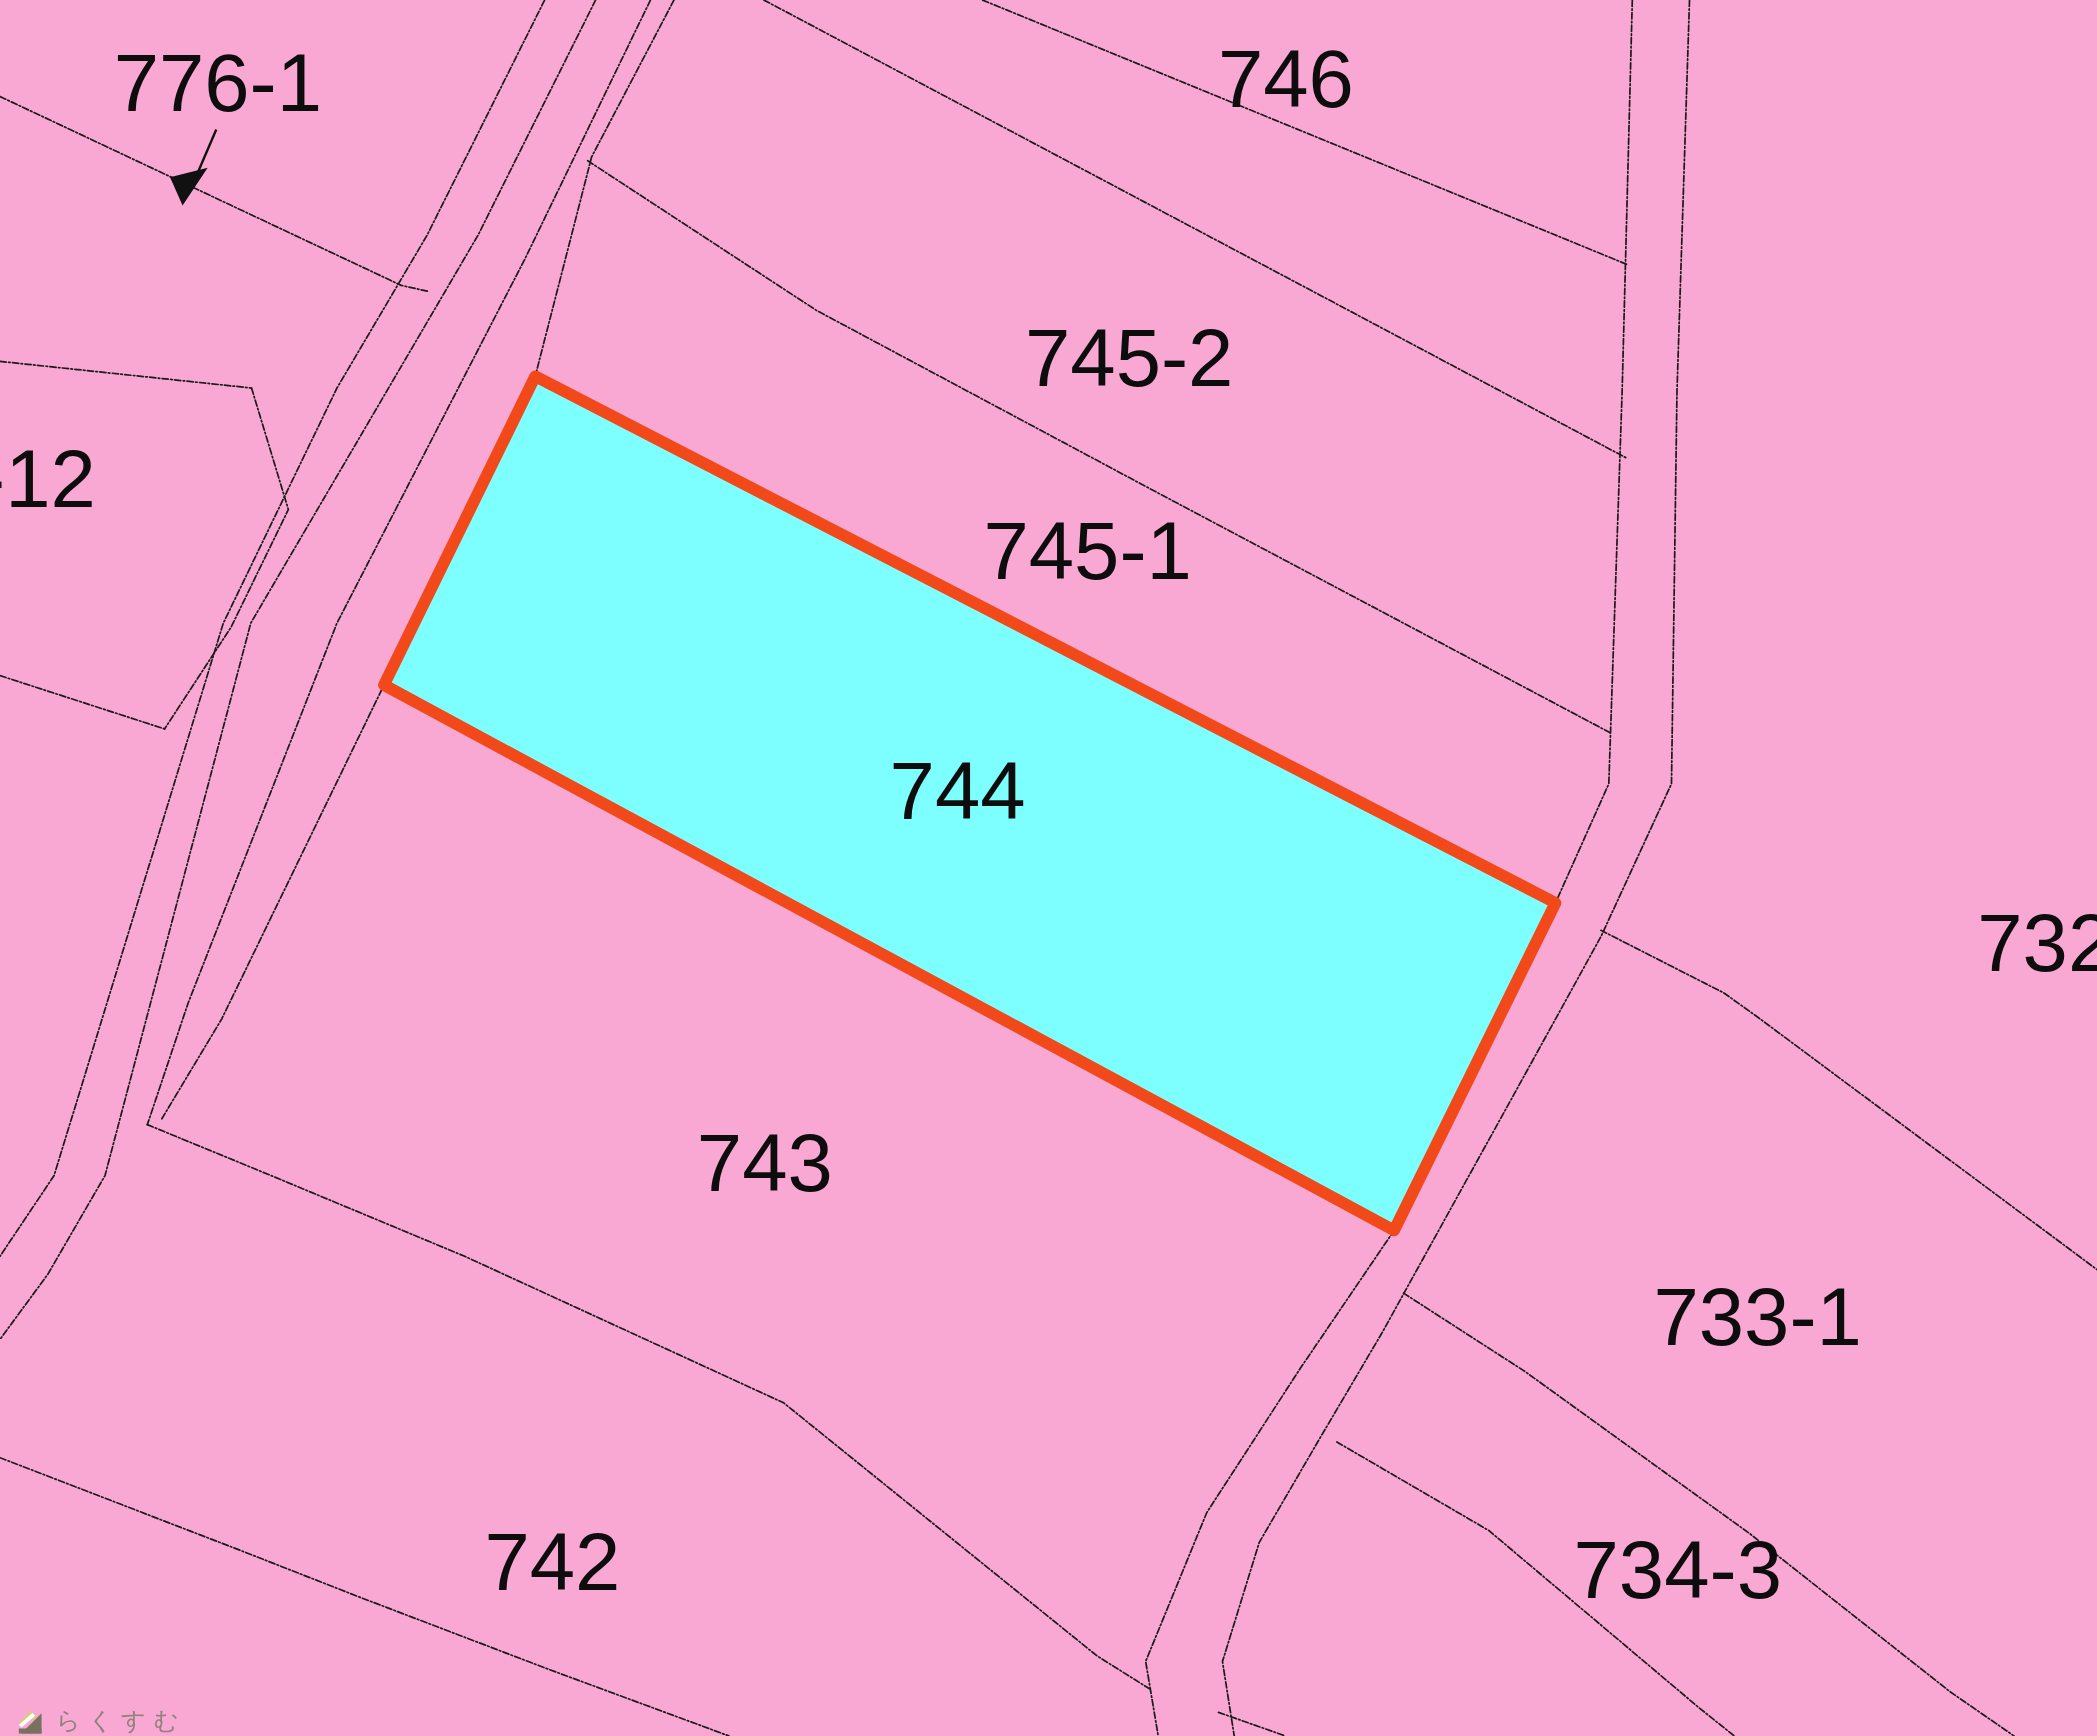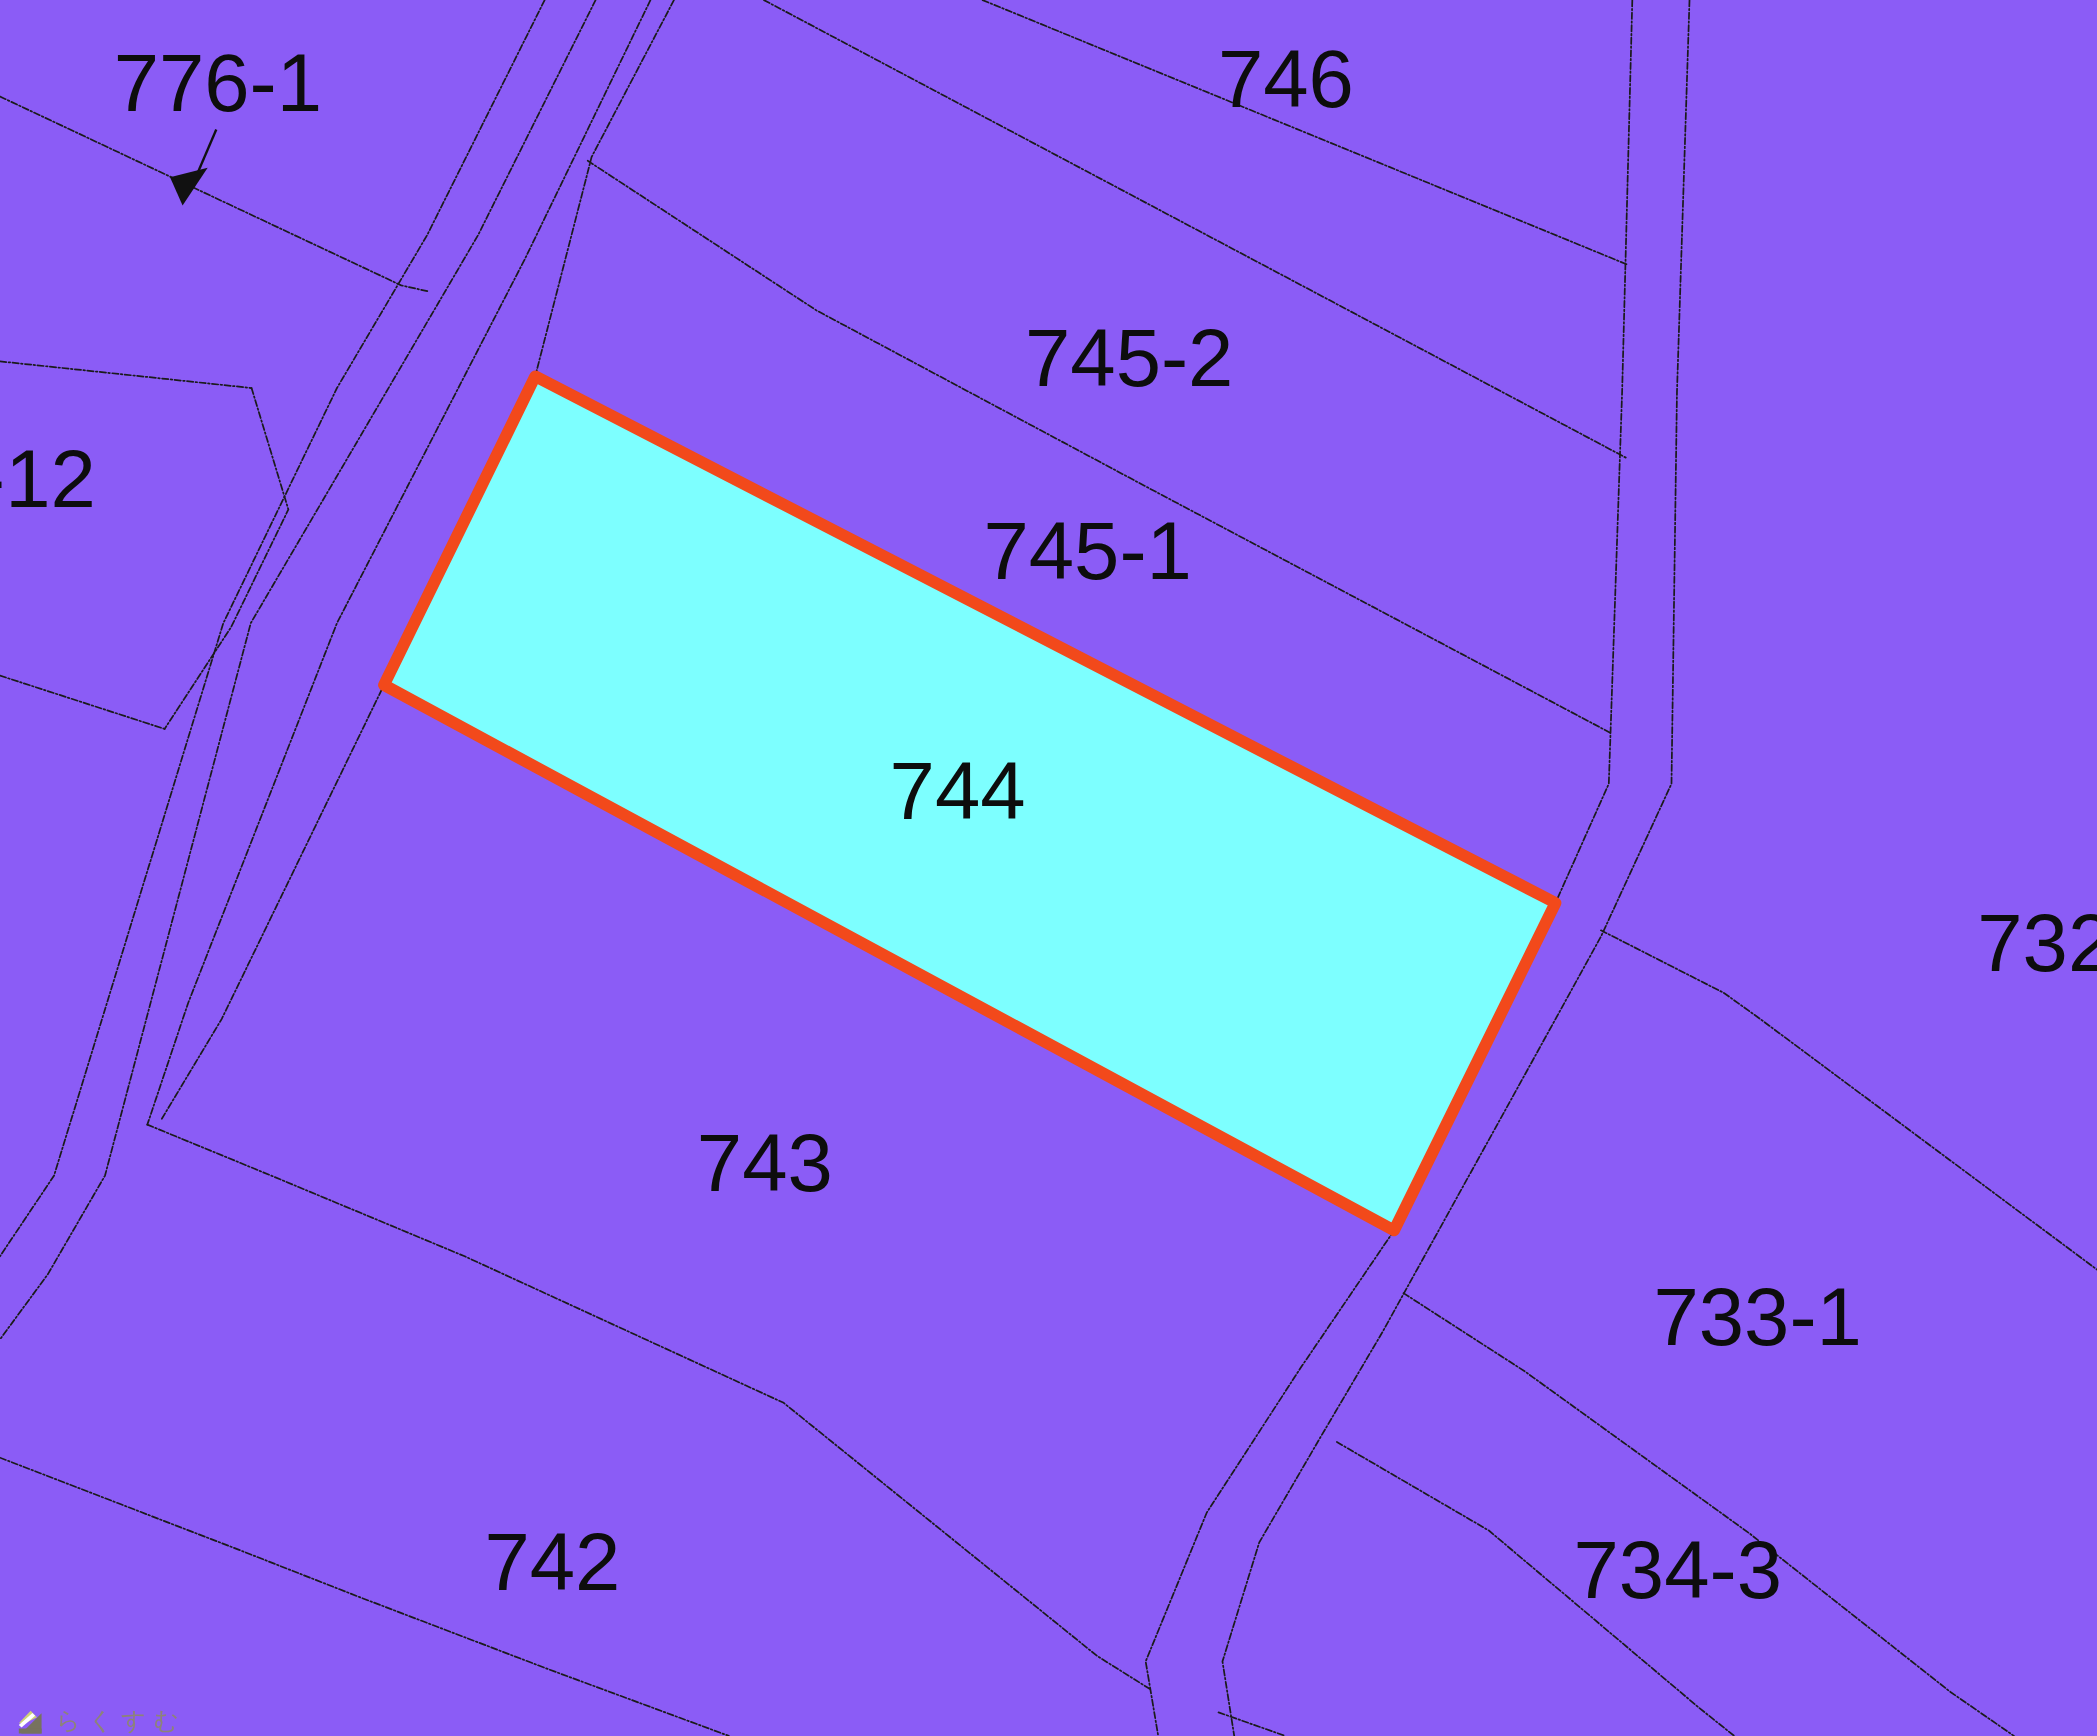--- a/index.html
+++ b/index.html
@@ -1,17 +1,17 @@
 <!DOCTYPE html>
 <html style="font-size:12.5px"><head>
 <meta charset="utf-8">
 <style>
   html,body{margin:0;padding:0;background:#ffffff;}
   body{font-family:"Liberation Sans",sans-serif;}
-  #stage{position:relative;width:2097px;height:1736px;background:#8b5cf6;overflow:hidden;}
+  #stage{position:relative;width:2097px;height:1736px;background:#f9a8d4;overflow:hidden;}
   svg{display:block}
   text.parcel-label{fill:#0d0d0d;font-family:"Liberation Sans","DejaVu Sans",sans-serif;font-weight:500;}
   text.wm-text{fill:#8d8379;font-family:"Liberation Sans","DejaVu Sans",sans-serif;}
 </style>
 </head>
 <body>
 
 <div id="stage">
   <svg id="map-svg" width="2097" height="1736" viewBox="0 0 2676 2215" xmlns="http://www.w3.org/2000/svg">
     <g id="g-boundaries">

